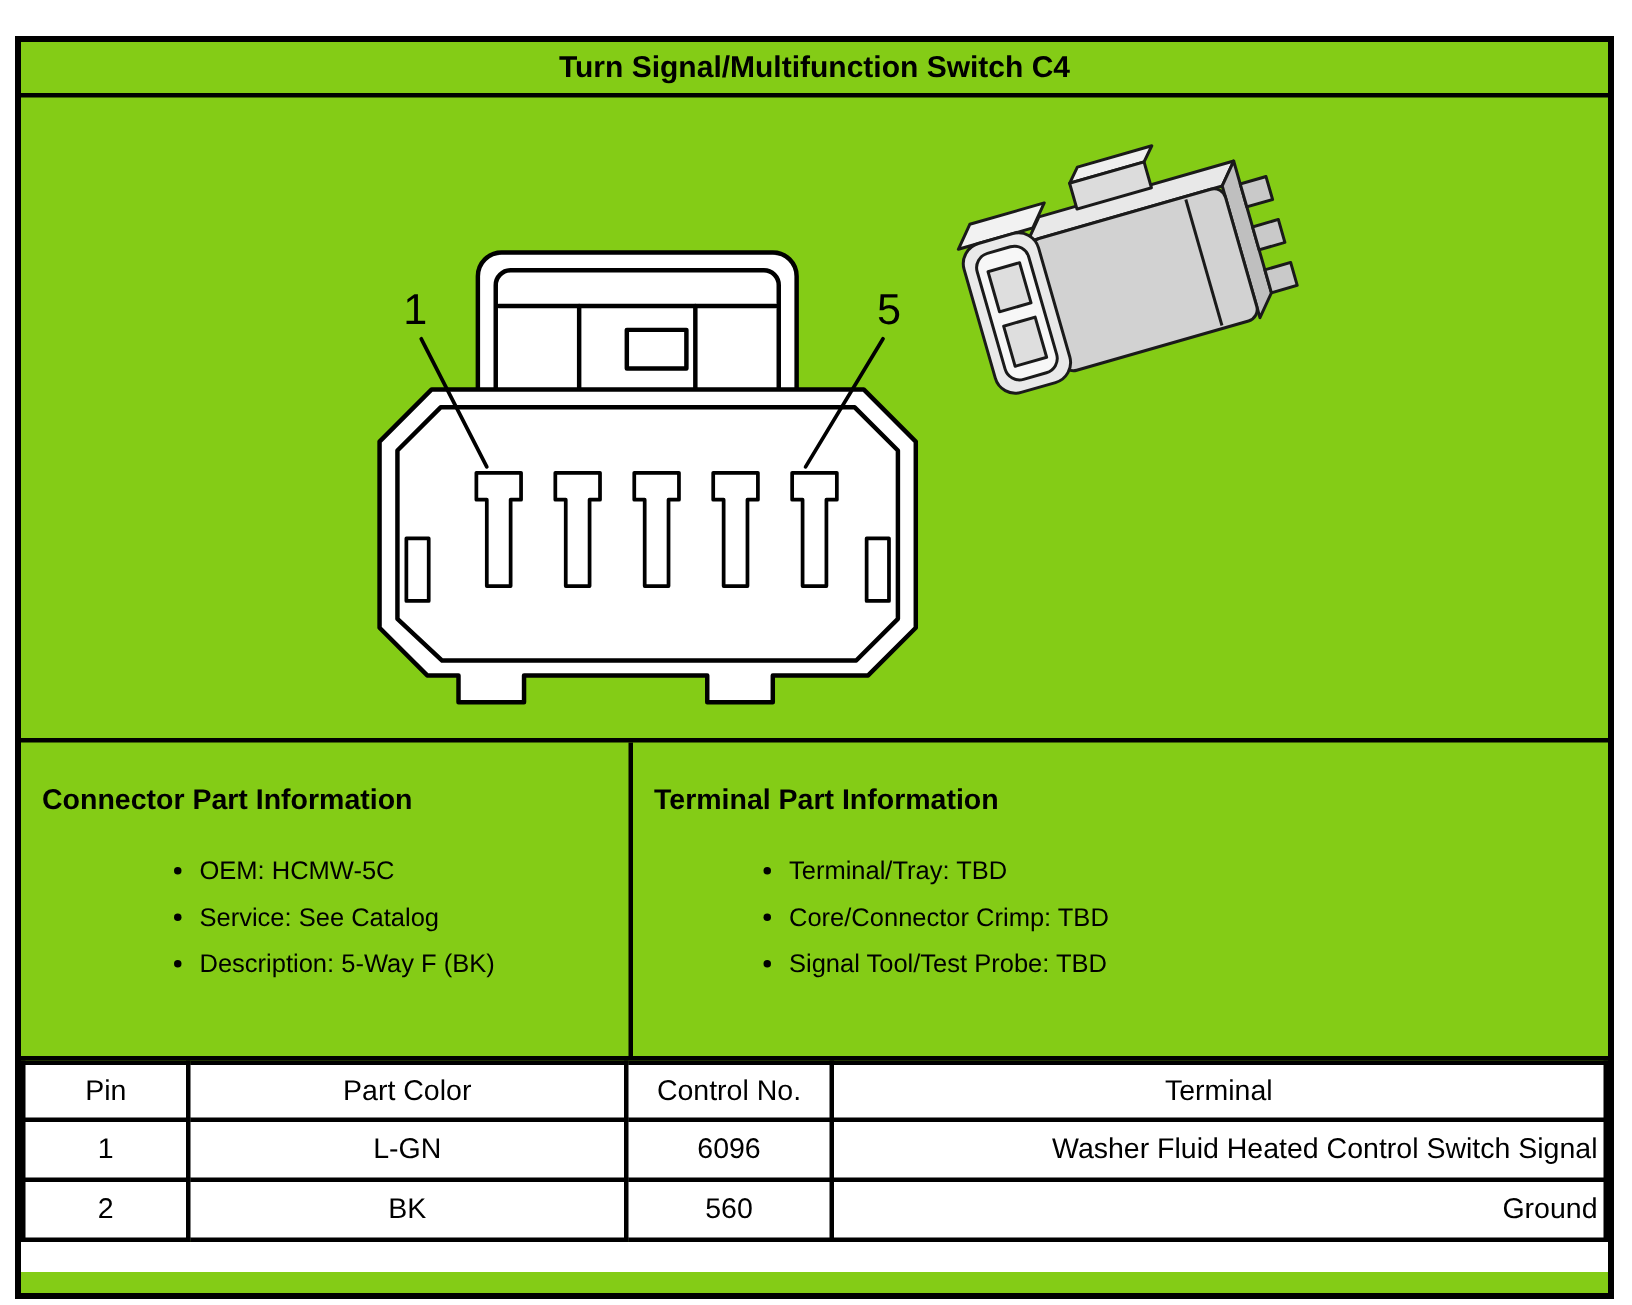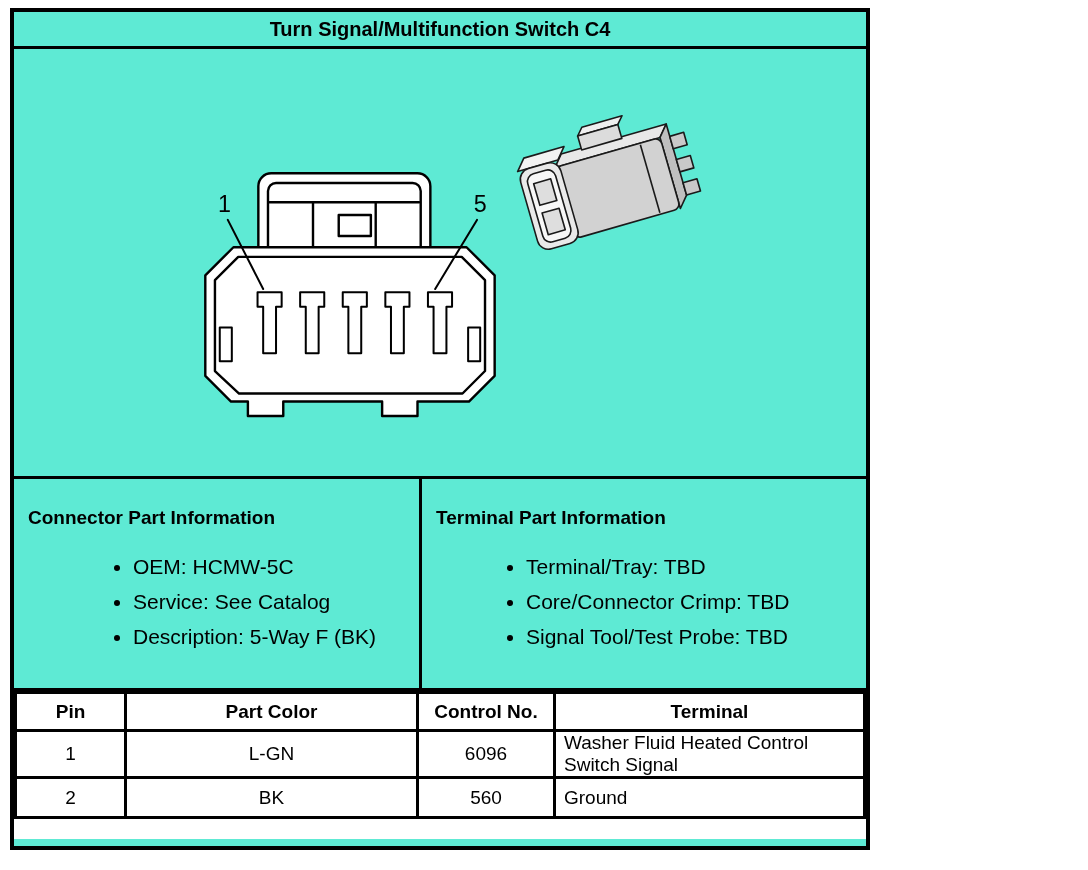--- a/index.html
+++ b/index.html
@@ -5,24 +5,24 @@
   * { box-sizing: border-box; margin: 0; padding: 0; }
   html, body {
     width: 1088px; height: 870px;
     background: #ffffff;
     font-family: "Liberation Sans", sans-serif;
     color: #000;
     overflow: hidden;
   }
   .sheet {
     position: absolute;
-    left: 10px; top: 8px;
-    width: 860px; height: 842px;
+    left: 10px; top: 24px;
+    width: 1066px; height: 842px;
     border: 4px solid #000;
-    background: #5eead4;
+    background: #84cc16;
   }
   .title-bar {
     height: 37px;
     border-bottom: 3px solid #000;
     text-align: center;
     font-weight: bold;
     font-size: 20px;
     line-height: 35px;
   }
   .diagram {
@@ -33,42 +33,42 @@
 
   .info-row {
     display: flex;
     height: 212px;
     border-bottom: 3px solid #000;
   }
   .info-cell { padding: 28px 14px; }
   .info-cell.left { width: 408px; border-right: 3px solid #000; }
   .info-cell.right { flex: 1; }
   .info-cell h3 { font-size: 19px; font-weight: bold; }
-  .info-cell ul { margin-top: 26px; font-size: 21px; }
+  .info-cell ul { margin-top: 26px; font-size: 17px; }
   .info-cell.left ul { padding-left: 105px; }
   .info-cell.right ul { padding-left: 90px; }
   .info-cell li { margin-bottom: 11px; }
 
   table.pin-table {
     width: 100%;
     border-collapse: collapse;
     font-size: 19px;
   }
   .pin-table th, .pin-table td {
     border: 3px solid #000;
     text-align: center;
     padding: 0 4px;
     background: #fff;
   }
-  .pin-table th { height: 38px; font-weight: bold; }
+  .pin-table th { height: 38px; font-weight: normal; }
   .pin-table td { height: 40px; font-weight: normal; }
   .pin-table .col-pin     { width: 110px; }
   .pin-table .col-wire    { width: 292px; }
   .pin-table .col-circuit { width: 137px; }
-  .pin-table td.fn { text-align: left; padding-left: 8px; }
+  .pin-table td.fn { text-align: right; padding-left: 8px; }
 
   .bottom-strip { height: 20px; background: #fff; }
 
   text.pin-num { font-size: 29px; font-family: "Liberation Sans", sans-serif; }
 </style>
 </head>
 <body>
 
 <div class="sheet">
 

